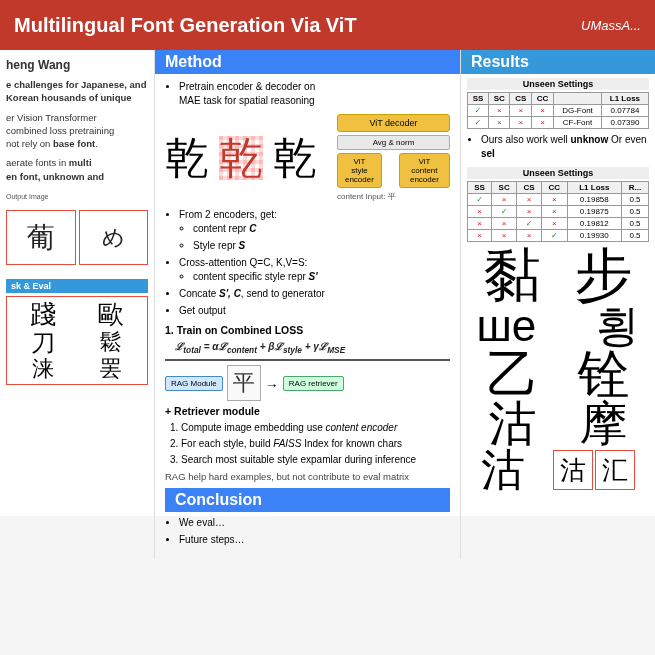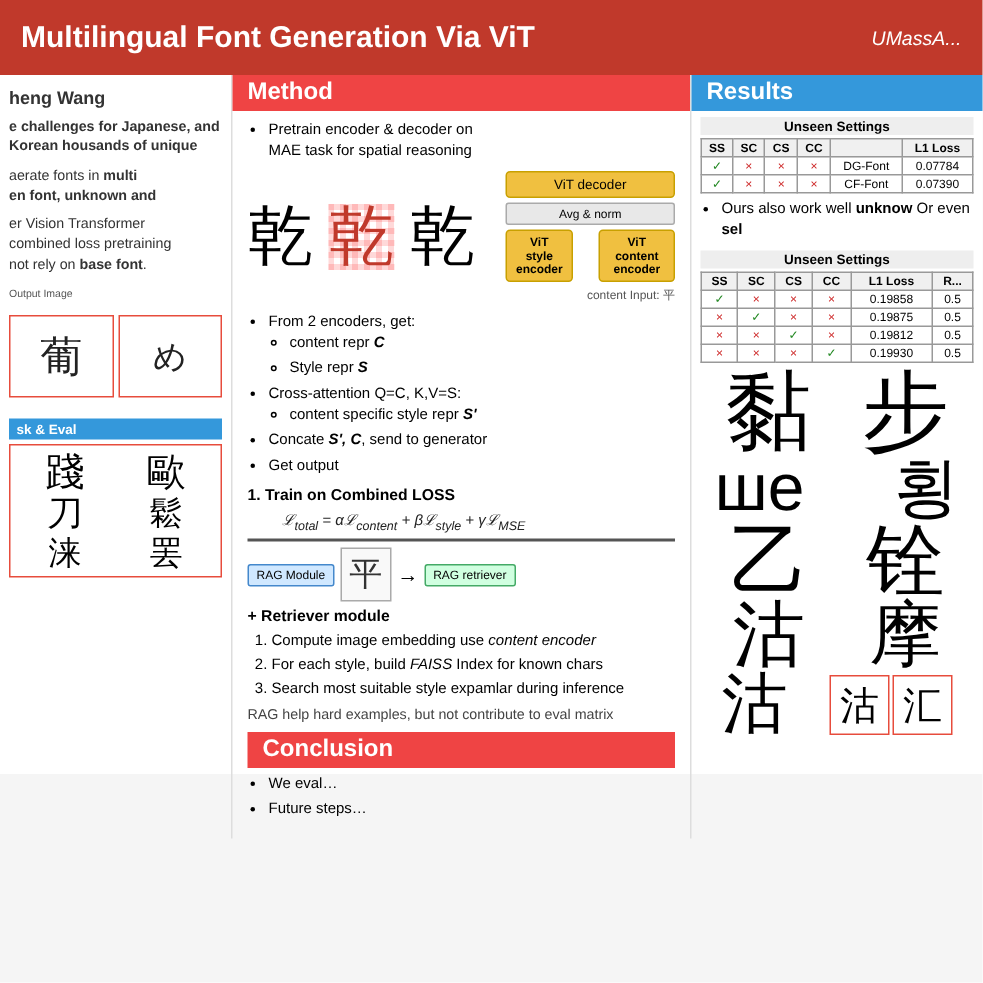--- a/index.html
+++ b/index.html
@@ -118,21 +118,21 @@
     
     .middle-col {
       grid-column: 2;
       grid-row: 2;
       padding: 0;
       display: flex;
       flex-direction: column;
     }
 
     .section-header {
-      background: #ef4444;
+      background: #3b82f6;
       color: white;
       font-size: 16px;
       font-weight: bold;
       padding: 3px 10px;
     }
 
     .method-content {
       padding: 6px 10px;
       flex: 1;
     }
@@ -184,22 +184,23 @@
 
     .numbered-list li {
       margin-bottom: 2px;
       font-size: 10px;
       line-height: 1.4;
     }
 
     .formula {
       font-style: italic;
       font-size: 10px;
-      margin: 3px 0 3px 23px;
+      margin: 3px 0 3px 10px;
       color: #222;
+      font-weight: bold;
     }
 
     .step-label {
       font-weight: bold;
       font-size: 10.5px;
       margin: 4px 0 2px 0;
     }
 
     .divider {
       border: none;
@@ -319,27 +320,27 @@
     <span class="header-title">Multilingual Font Generation Via ViT</span>
     <span class="header-logo">UMassA...</span>
   </div>
 
   <div class="left-col">
     <div class="author-name">heng Wang</div>
     <div class="left-text">
       <span>e challenges for Japanese, and Korean housands of unique</span>
     </div>
     <div class="left-text">
-      aerate fonts in <b>multi</b><br>
-      <b>en font, unknown and</b>
-    </div>
-    <div class="left-text">
       er Vision Transformer<br>
       combined loss pretraining<br>
       not rely on <b>base font</b>.
+    </div>
+    <div class="left-text">
+      aerate fonts in <b>multi</b><br>
+      <b>en font, unknown and</b>
     </div>
 
     <div style="font-size:7px;color:#555;margin-top:4px;">Output Image</div>
 
     <div class="char-grid">
       <div class="char-box">
         <span class="char-box-content">葡</span>
       </div>
       <div class="char-box">
         <span class="char-box-content-small">め</span>
@@ -389,25 +390,25 @@
             transparent 4px,
             transparent 8px
           );
           color: #c0392b;
         ">乾</span>
         <span class="char-demo-char">乾</span>
 
         <div style="display:flex;flex-direction:column;gap:3px;margin-left:10px;">
           <div class="vit-box">ViT decoder</div>
           <div class="avg-norm-box">Avg &amp; norm</div>
-          <div style="display:flex;gap:17px;font-weight:bold;">
+          <div style="display:flex;gap:17px;">
             <div class="vit-box" style="font-size:8px;">ViT<br>style encoder</div>
             <div class="vit-box" style="font-size:8px;">ViT<br>content encoder</div>
           </div>
-          <div style="font-size:8px;text-align:right;color:#555;">content Input: 平</div>
+          <div style="font-size:8px;text-align:left;color:#555;">content Input: 平</div>
         </div>
       </div>
 
       <ul class="bullet-list">
         <li>From 2 encoders, get:
           <ul class="sub-list">
             <li>content repr <b><i>C</i></b></li>
             <li>Style repr <b><i>S</i></b></li>
           </ul>
         </li>

